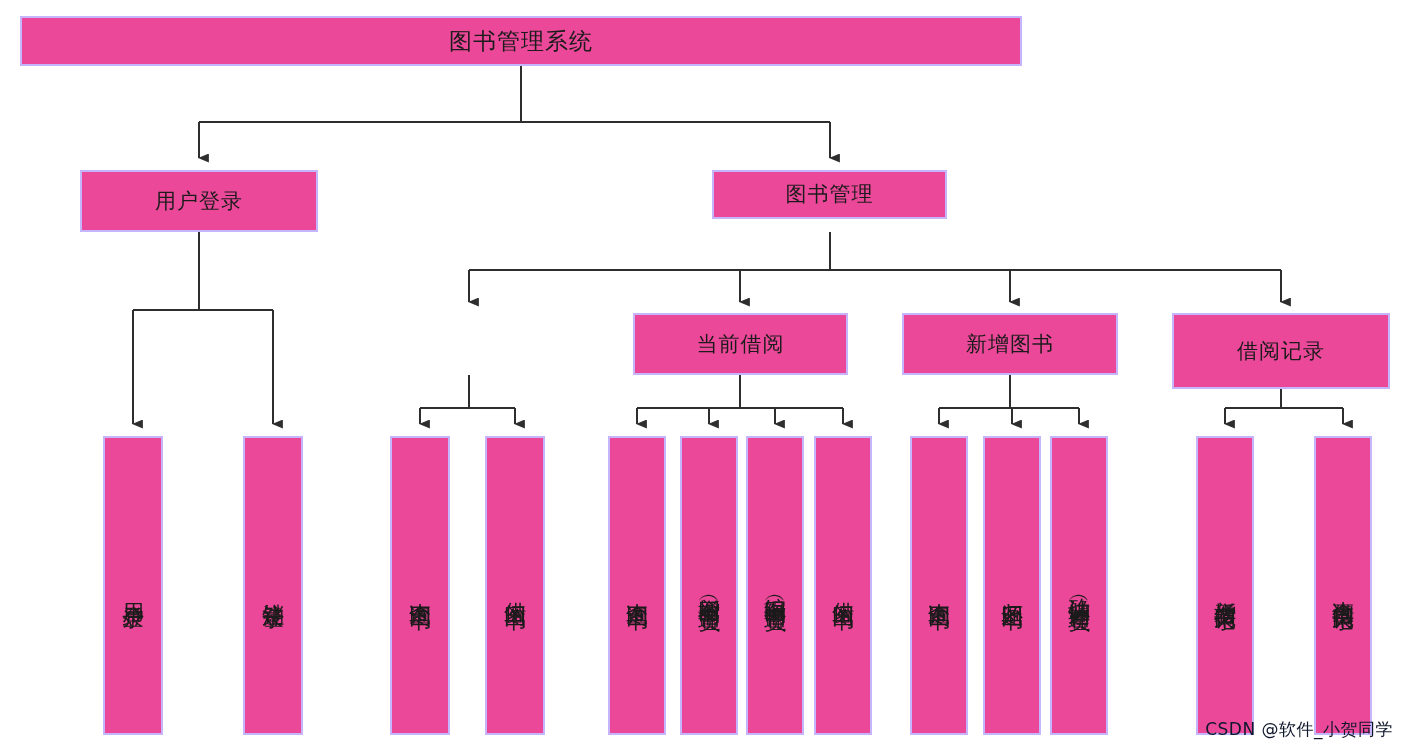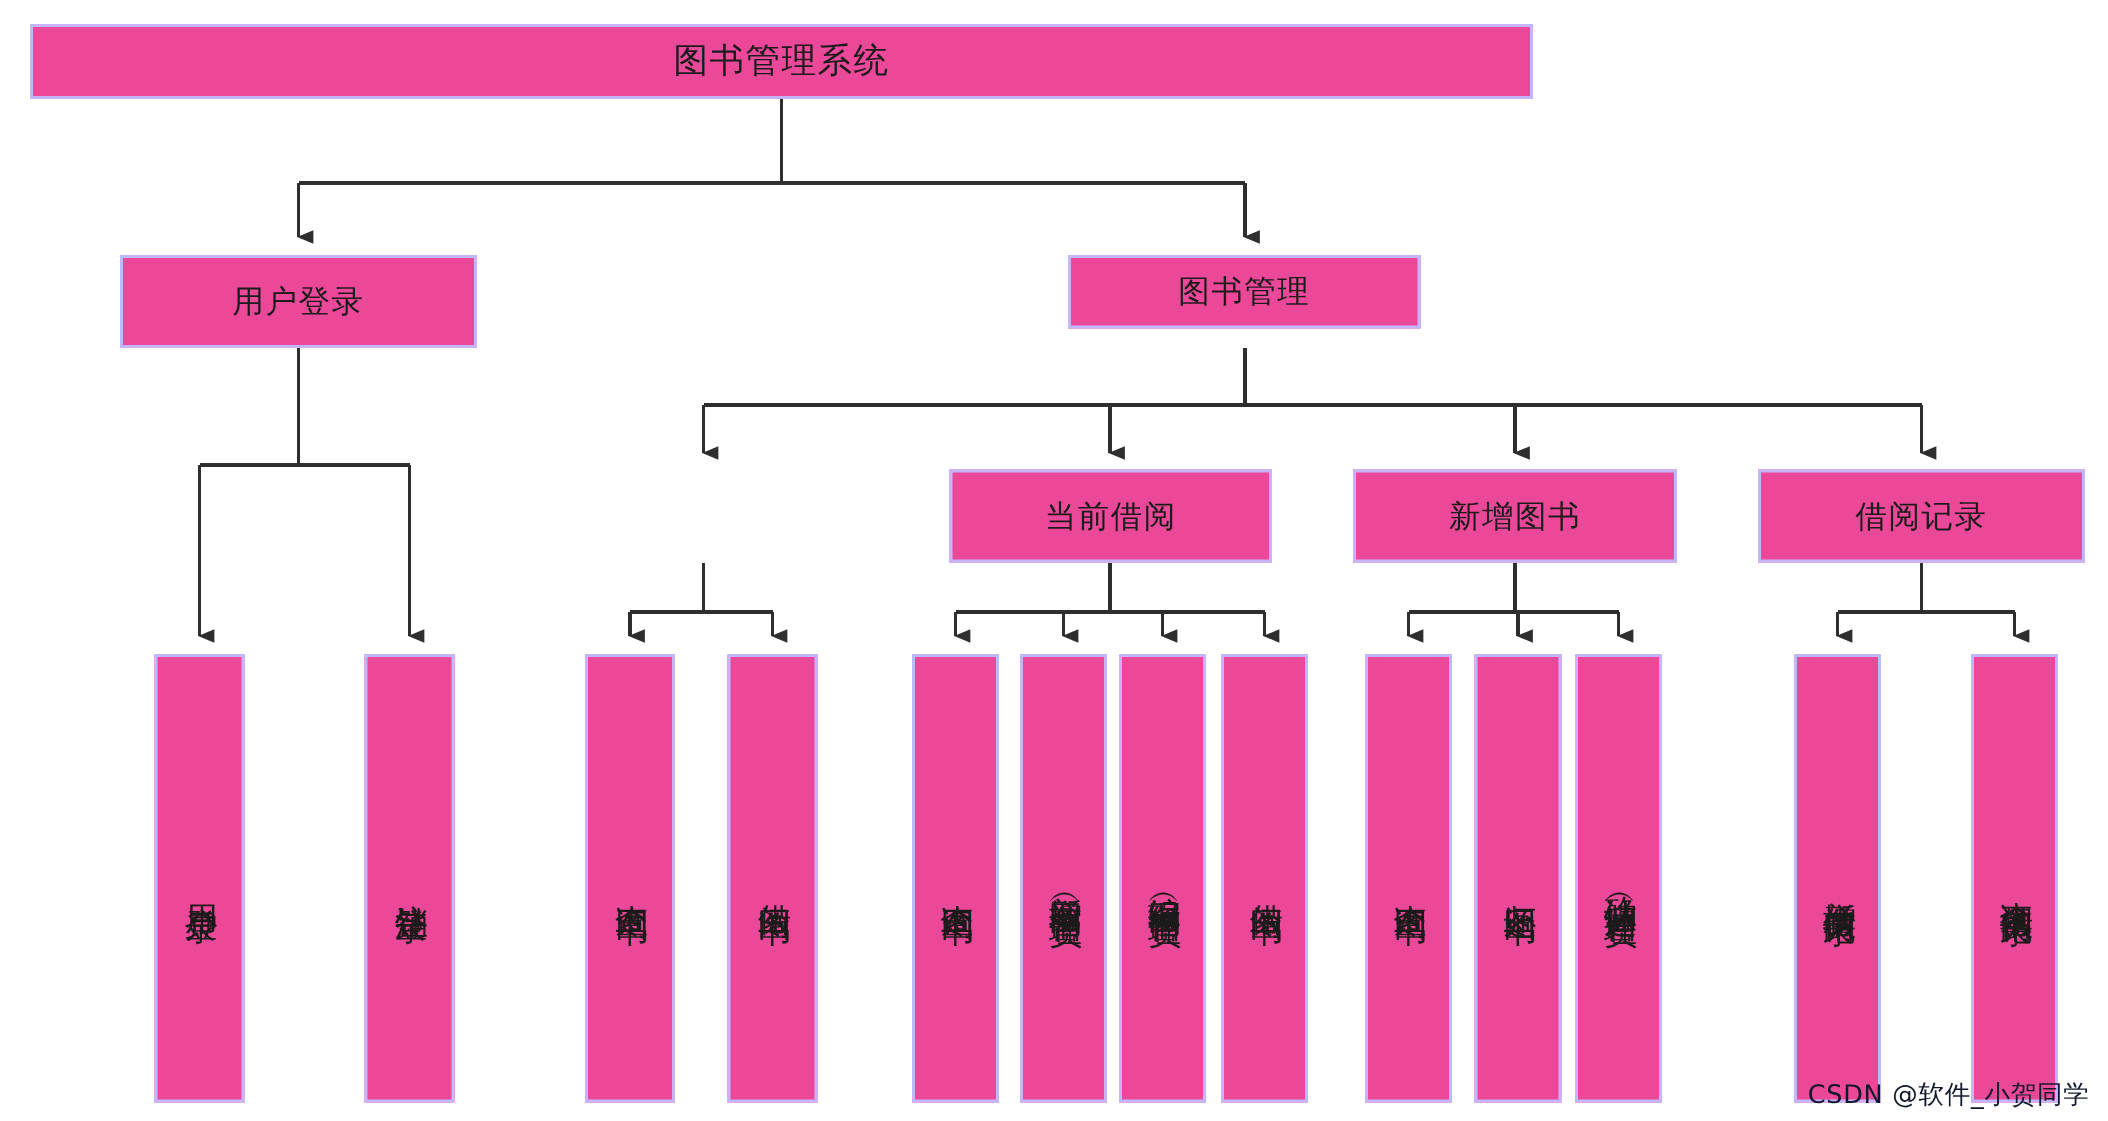--- a/index.html
+++ b/index.html
@@ -124,21 +124,21 @@
   <div class="node" style="left: 712px; top: 170px; width: 235px; height: 49px;">
     <span class="lbl">图书管理</span>
   </div>
 
   <div class="node" style="left: 633px; top: 313px; width: 215px; height: 62px;">
     <span class="lbl">当前借阅</span>
   </div>
   <div class="node" style="left: 902px; top: 313px; width: 216px; height: 62px;">
     <span class="lbl">新增图书</span>
   </div>
-  <div class="node" style="left: 1172px; top: 313px; width: 218px; height: 62px;">
+  <div class="node" style="left: 1172px; top: 313px; width: 218px; height: 76px;">
     <span class="lbl">借阅记录</span>
   </div>
 
   <div class="node vert" style="left: 103px; top: 436px; width: 60px; height: 299px;">
     <span class="lbl">用户登录</span>
   </div>
   <div class="node vert" style="left: 243px; top: 436px; width: 60px; height: 299px;">
     <span class="lbl">注销登录</span>
   </div>
   <div class="node vert" style="left: 390px; top: 436px; width: 60px; height: 299px;">

